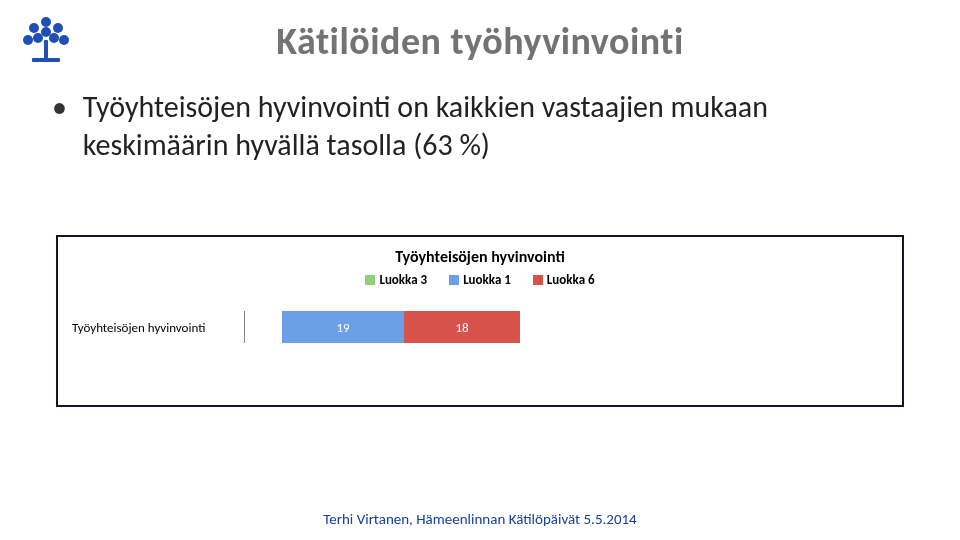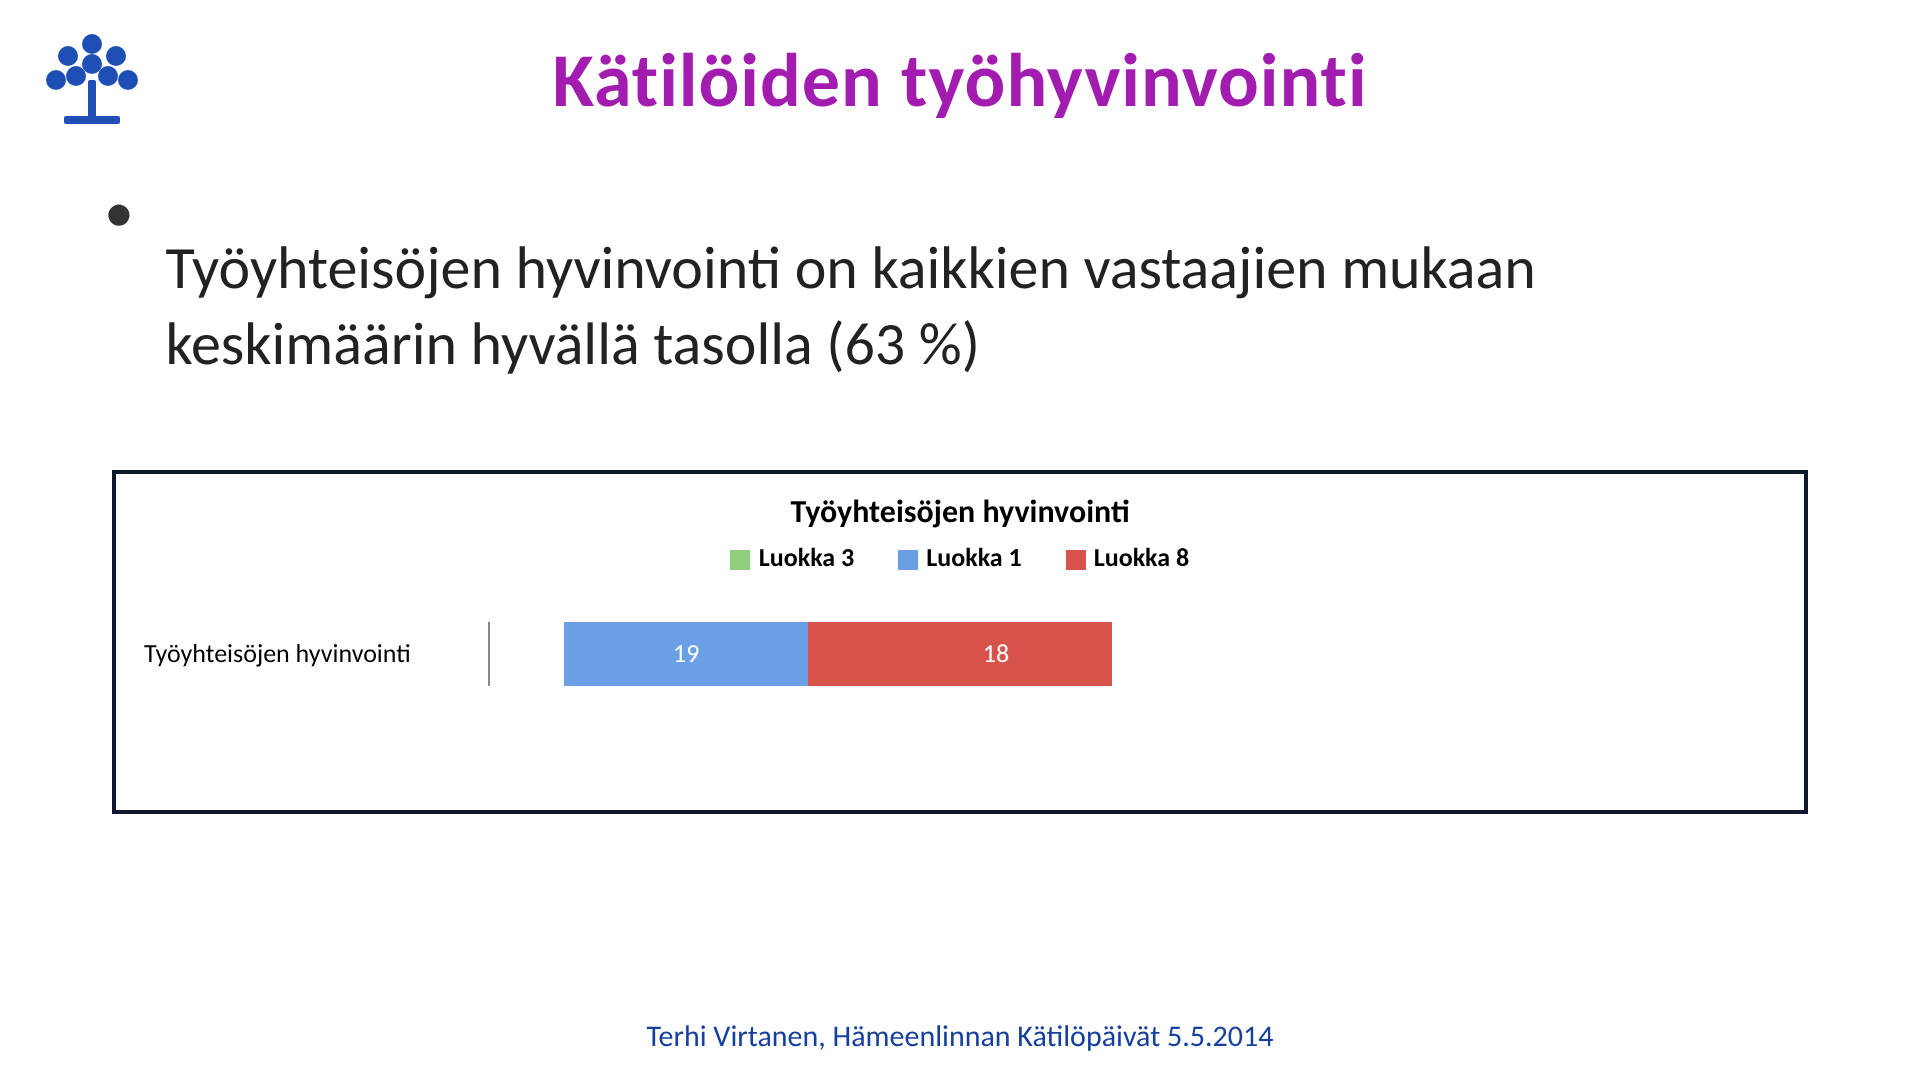--- a/index.html
+++ b/index.html
@@ -25,21 +25,21 @@
     top: 12px;
   }
   .title {
     position: absolute;
     left: 0;
     top: 18px;
     width: 960px;
     text-align: center;
     font-size: 38px;
     font-weight: 700;
-    color: #a21caf;
+    color: #737373;
     letter-spacing: 0.5px;
   }
   .bullet-block {
     position: absolute;
     left: 52px;
     top: 88px;
     width: 840px;
     font-size: 30px;
     line-height: 1.25;
     color: #222;
@@ -47,21 +47,20 @@
   .bullet-block .dot {
     display: inline-block;
     width: 24px;
     vertical-align: top;
     color: #333;
   }
   .bullet-block .txt {
     display: inline-block;
     width: 800px;
     vertical-align: top;
-    margin-top: 28px;
   }
   .chart-box {
     position: absolute;
     left: 56px;
     top: 235px;
     width: 848px;
     height: 172px;
     border: 2px solid #0f172a;
     box-sizing: border-box;
     padding: 10px 14px 18px 14px;
@@ -116,21 +115,21 @@
   .seg {
     height: 100%;
     display: flex;
     align-items: center;
     justify-content: center;
     font-size: 13px;
     color: #fff;
   }
   .seg.l3 { background: #91ce7d; }
   .seg.l2 { background: #6ba0e6; }
-  .seg.l1 { background: #d8524c; padding-left: 36px; }
+  .seg.l1 { background: #d8524c; }
 
   .footer {
     position: absolute;
     left: 0;
     bottom: 12px;
     width: 960px;
     text-align: center;
     font-size: 15px;
     color: #1640a0;
   }
@@ -170,21 +169,21 @@
       <div class="item">
         <span class="sw sw-l3"></span>
         <span>Luokka 3</span>
       </div>
       <div class="item">
         <span class="sw sw-l2"></span>
         <span>Luokka 1</span>
       </div>
       <div class="item">
         <span class="sw sw-l1"></span>
-        <span>Luokka 8</span>
+        <span>Luokka 6</span>
       </div>
     </div>
 
     <div class="bar-row">
       <div class="bar-cat">Työyhteisöjen hyvinvointi</div>
       <div class="bar-area">
         <div class="seg l2" style="width:19%;margin-left:37px;">
           <span>19</span>
         </div>
         <div class="seg l1" style="width:18%;">

